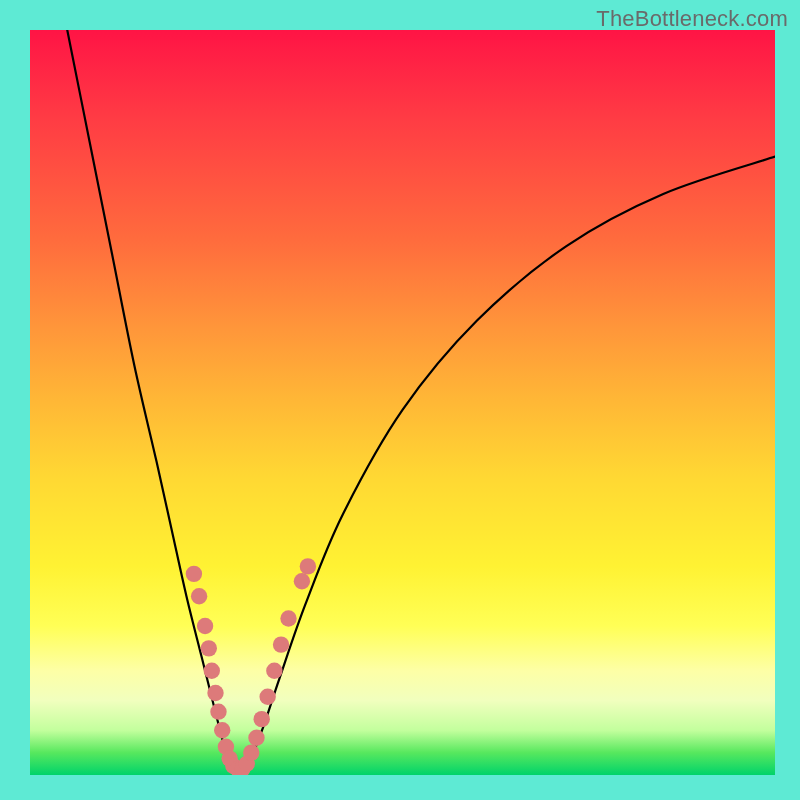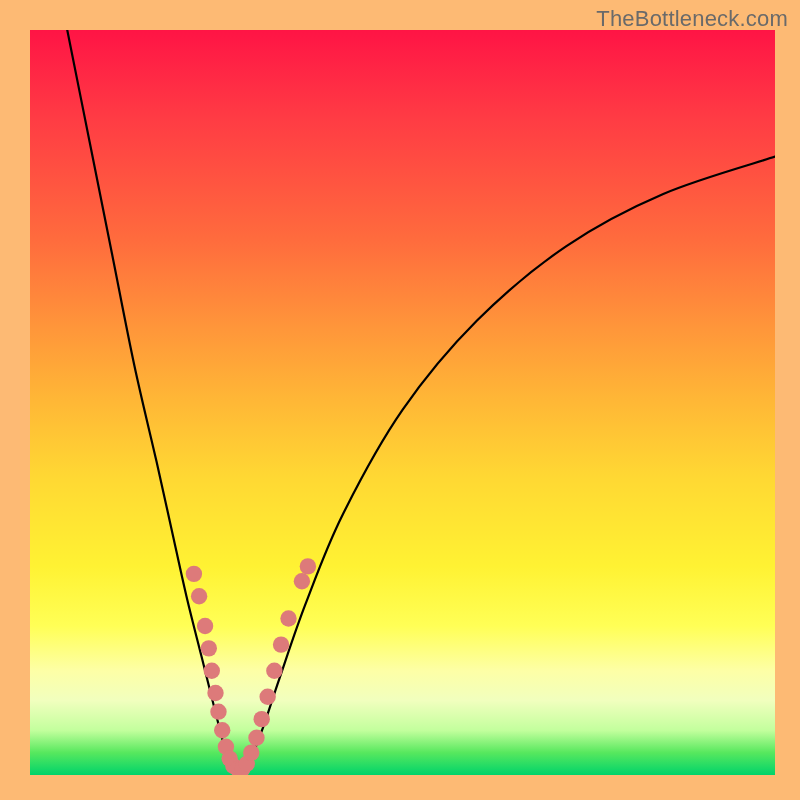--- a/index.html
+++ b/index.html
@@ -8,21 +8,21 @@
     width: 800px;
     height: 800px;
     overflow: hidden;
     background: #000;
     font-family: Arial, Helvetica, sans-serif;
   }
   .frame {
     position: absolute;
     left: 0; top: 0;
     width: 800px; height: 800px;
-    background: #fdba74;
+    background: #5eead4;
   }
   .plot {
     position: absolute;
     left: 30px;
     top: 30px;
     width: 745px;
     height: 745px;
     
     background: linear-gradient(
       to bottom,

